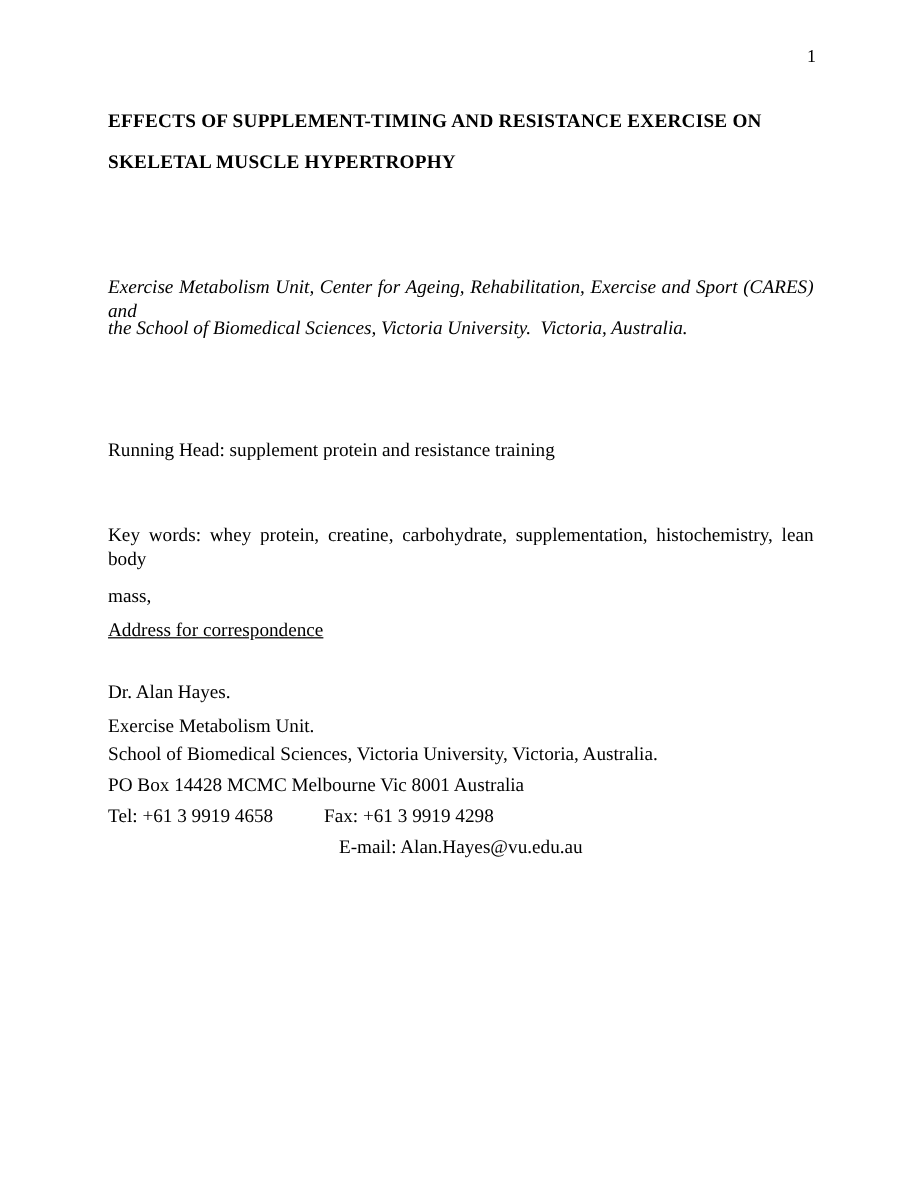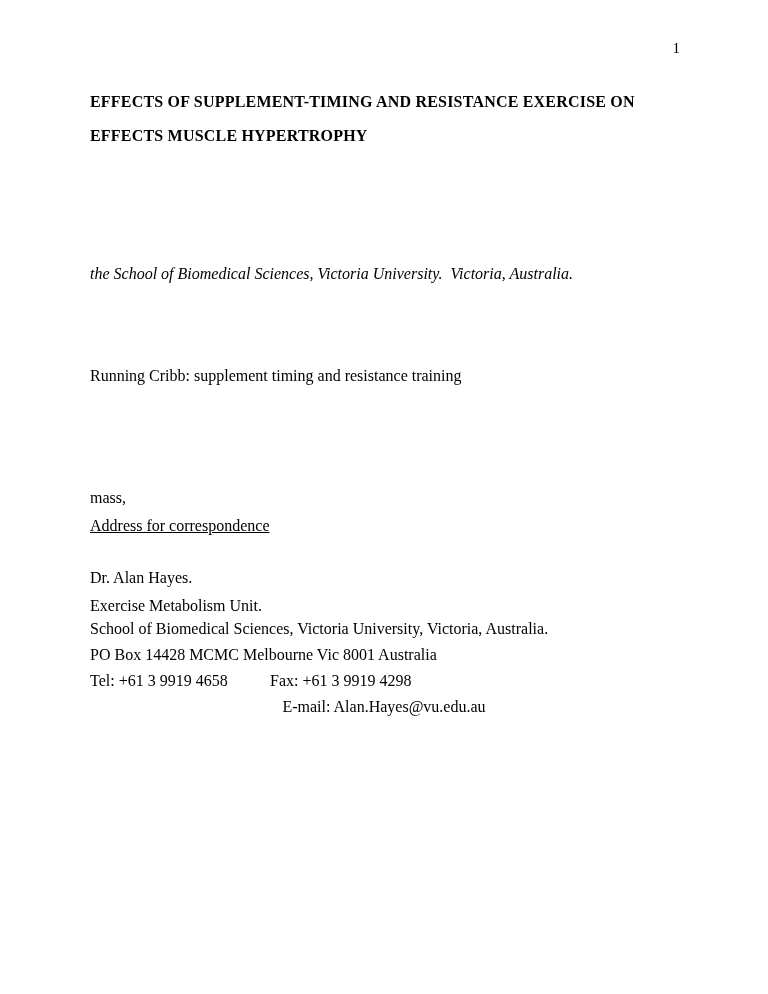--- a/index.html
+++ b/index.html
@@ -59,28 +59,30 @@
 </style>
 </head>
 <body>
 
 <div class="page">
 
   <div class="line page-number">1</div>
 
   <div class="line title-line t1">EFFECTS OF SUPPLEMENT-TIMING AND RESISTANCE EXERCISE ON</div>
 
-  <div class="line title-line t2">EFFECTS MUSCLE HYPERTROPHY</div>
+  <div class="line title-line t2">SKELETAL MUSCLE HYPERTROPHY</div>
 
 
+  <div class="line affil just af1">Exercise Metabolism Unit, Center for Ageing, Rehabilitation, Exercise and Sport (CARES) and</div>
 
   <div class="line affil af2">the School of Biomedical Sciences, Victoria University.  Victoria, Australia.</div>
 
-  <div class="line rh">Running Cribb: supplement timing and resistance training</div>
+  <div class="line rh">Running Head: supplement protein and resistance training</div>
 
+  <div class="line just kw1">Key words:  whey protein, creatine, carbohydrate, supplementation, histochemistry, lean body</div>
 
   <div class="line kw2">mass,</div>
 
   <div class="line addr-heading">Address for correspondence</div>
 
   <div class="line c1">Dr. Alan Hayes.</div>
 
   <div class="line c2">Exercise Metabolism Unit.</div>
 
   <div class="line c3">School of Biomedical Sciences, Victoria University, Victoria, Australia.</div>

